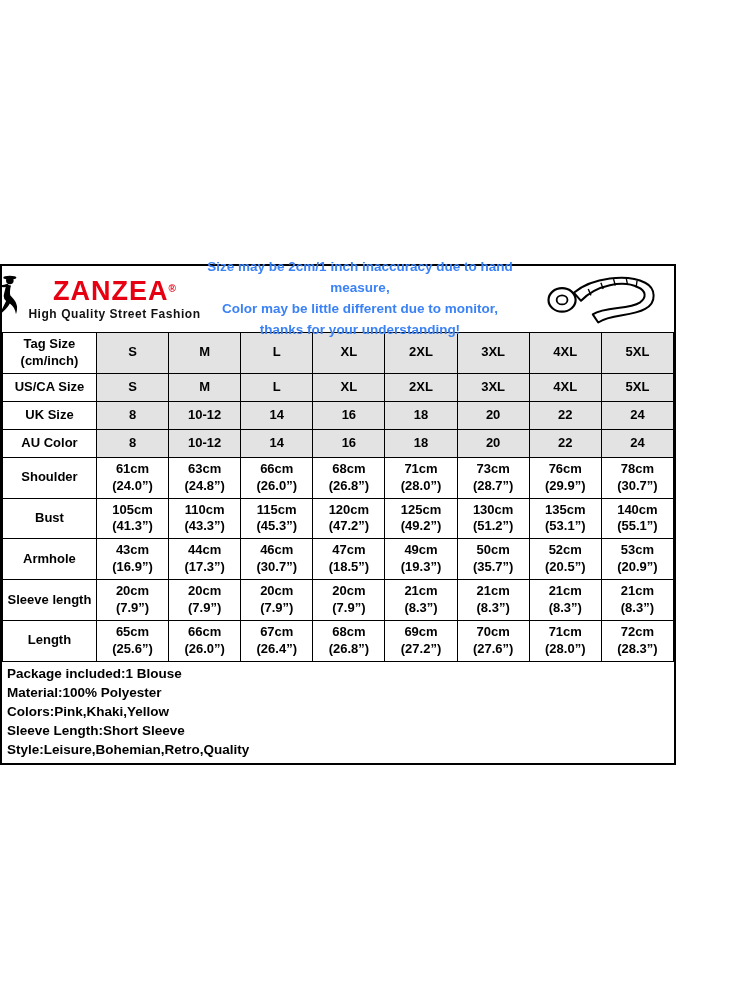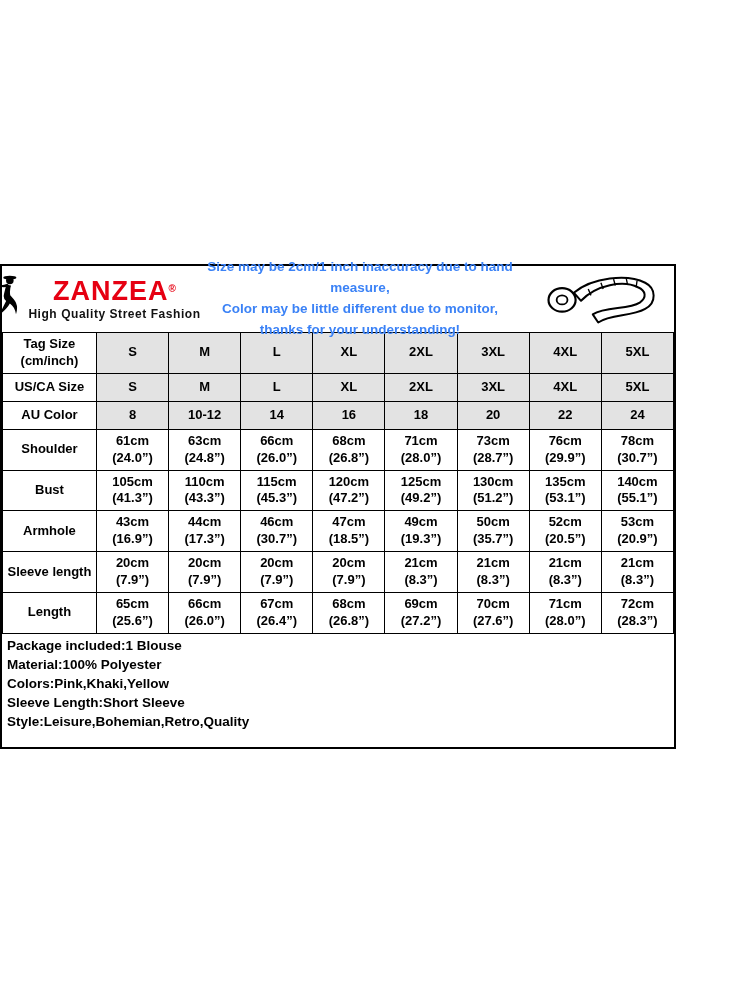--- a/index.html
+++ b/index.html
@@ -23,21 +23,21 @@
   .tape { width:148px; display:flex; align-items:center; justify-content:center; }
   
   table { width:100%; border-collapse:collapse; table-layout:fixed; }
   td {
     border:1px solid #000; text-align:center; vertical-align:middle;
     font-weight:bold; font-size:13px; line-height:1.3; padding:3px 1px;
     white-space:pre-line; height:28px; color:#000;
   }
   td.label-cell { font-size:13px; }
   
-  .details { padding:2px 5px 16px; }
+  .details { padding:2px 5px 4px; }
   .details div { font-weight:bold; font-size:13.5px; line-height:19px; color:#000; }
 </style>
 </head>
 <body>
 
 <div class="sheet">
 
   <div class="band">
 
     <div class="logo">
@@ -99,20 +99,31 @@
         <tr>
           <td class="label-cell">US/CA Size</td>
           <td style="background: rgb(227, 227, 227);">S</td>
           <td style="background: rgb(227, 227, 227);">M</td>
           <td style="background: rgb(227, 227, 227);">L</td>
           <td style="background: rgb(227, 227, 227);">XL</td>
           <td style="background: rgb(227, 227, 227);">2XL</td>
           <td style="background: rgb(227, 227, 227);">3XL</td>
           <td style="background: rgb(227, 227, 227);">4XL</td>
           <td style="background: rgb(227, 227, 227);">5XL</td>
+        </tr>
+        <tr>
+          <td class="label-cell">UK Size</td>
+          <td style="background: rgb(227, 227, 227);">8</td>
+          <td style="background: rgb(227, 227, 227);">10-12</td>
+          <td style="background: rgb(227, 227, 227);">14</td>
+          <td style="background: rgb(227, 227, 227);">16</td>
+          <td style="background: rgb(227, 227, 227);">18</td>
+          <td style="background: rgb(227, 227, 227);">20</td>
+          <td style="background: rgb(227, 227, 227);">22</td>
+          <td style="background: rgb(227, 227, 227);">24</td>
         </tr>
         <tr>
           <td class="label-cell">AU Color</td>
           <td style="background: rgb(227, 227, 227);">8</td>
           <td style="background: rgb(227, 227, 227);">10-12</td>
           <td style="background: rgb(227, 227, 227);">14</td>
           <td style="background: rgb(227, 227, 227);">16</td>
           <td style="background: rgb(227, 227, 227);">18</td>
           <td style="background: rgb(227, 227, 227);">20</td>
           <td style="background: rgb(227, 227, 227);">22</td>

